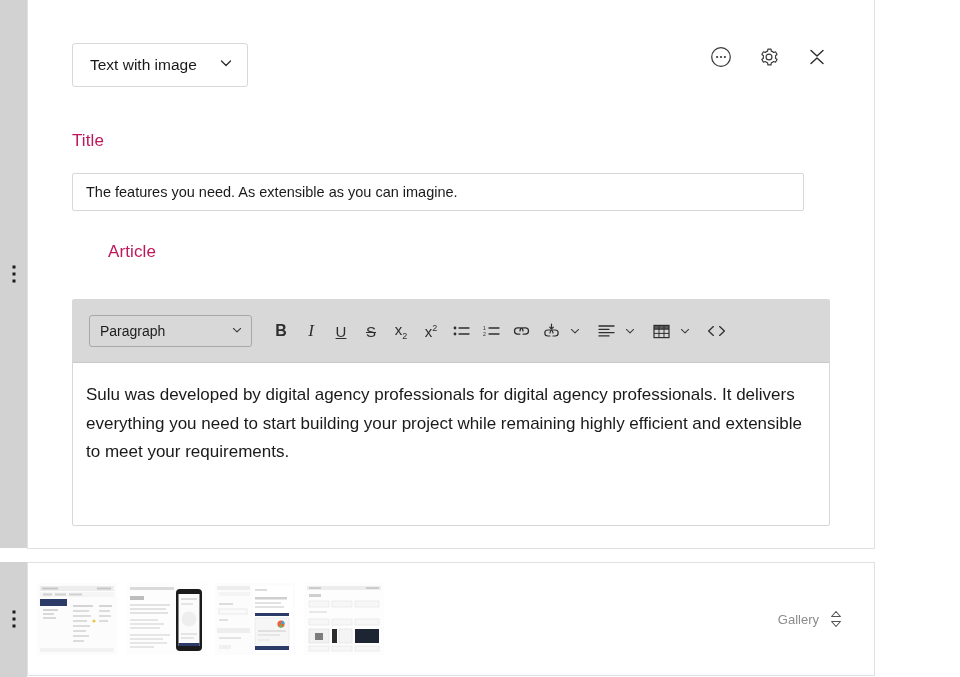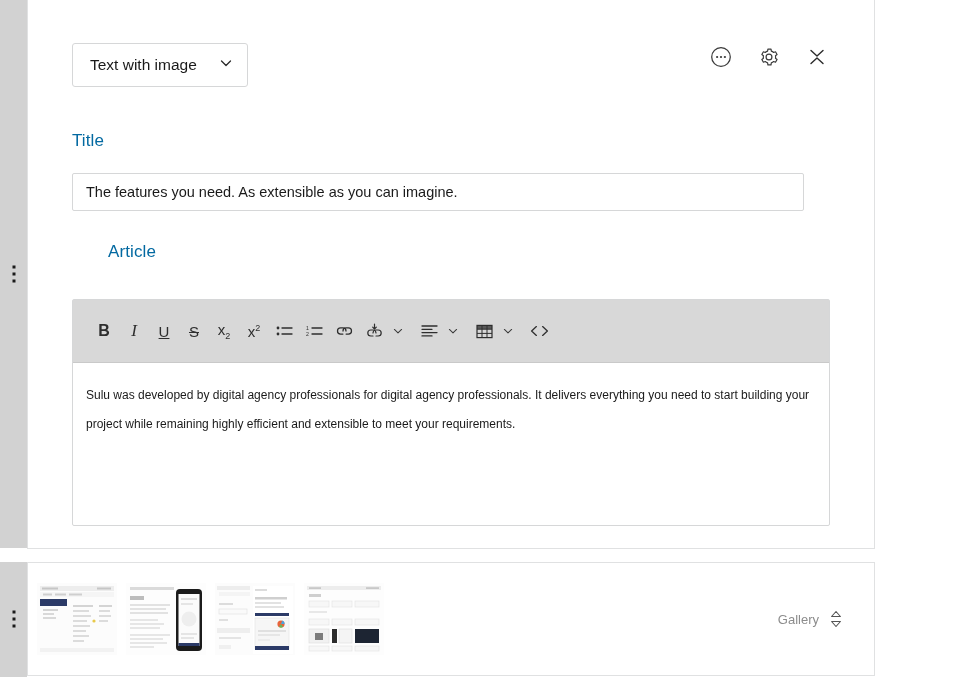--- a/index.html
+++ b/index.html
@@ -115,21 +115,21 @@
     justify-content: center;
     cursor: pointer;
     color: #2b2b2b;
   }
 
   
   .field-label {
     position: absolute;
     left: 44px;
     font-size: 17px;
-    color: #0369a1;
+    color: #be185d;
     letter-spacing: 0.1px;
   }
   .label-title { top: 132px; }
   .label-article { top: 243px; margin-left: 36px; }
 
   .text-input {
     position: absolute;
     left: 44px;
     width: 732px;
     height: 38px;
@@ -210,21 +210,21 @@
   .tb .sub sub { font-size: 9px; }
   .tb .sup { font-size: 15px; }
   .tb .sup sup { font-size: 9px; }
 
   .editor-body {
     padding: 18px 13px 20px 13px;
     min-height: 124px;
   }
   .editor-body p {
     margin: 0;
-    font-size: 12px;
+    font-size: 17px;
     line-height: 28.5px;
     color: #1a1a1a;
   }
 
   
   .action-row {
     position: absolute;
     left: 0;
     top: 536px;
     width: 960px;
@@ -360,20 +360,28 @@
     </div>
 
     <div class="field-label label-title">Title</div>
     <div class="text-input">The features you need. As extensible as you can imagine.</div>
 
     <div class="field-label label-article">Article</div>
 
     <div class="editor">
       <div class="editor-toolbar">
 
+        <div class="para-select">
+          <span>Paragraph</span>
+          <span>
+            <svg width="12" height="12" viewBox="0 0 14 14" fill="none">
+              <path d="M2.8 5.2 L7 9.2 L11.2 5.2" stroke="#333" stroke-width="1.2" stroke-linecap="round" stroke-linejoin="round"></path>
+            </svg>
+          </span>
+        </div>
 
         <div class="tb">
             <b>B</b>
           </div>
         <div class="tb">
             <i>I</i>
           </div>
         <div class="tb">
             <u>U</u>
           </div>

